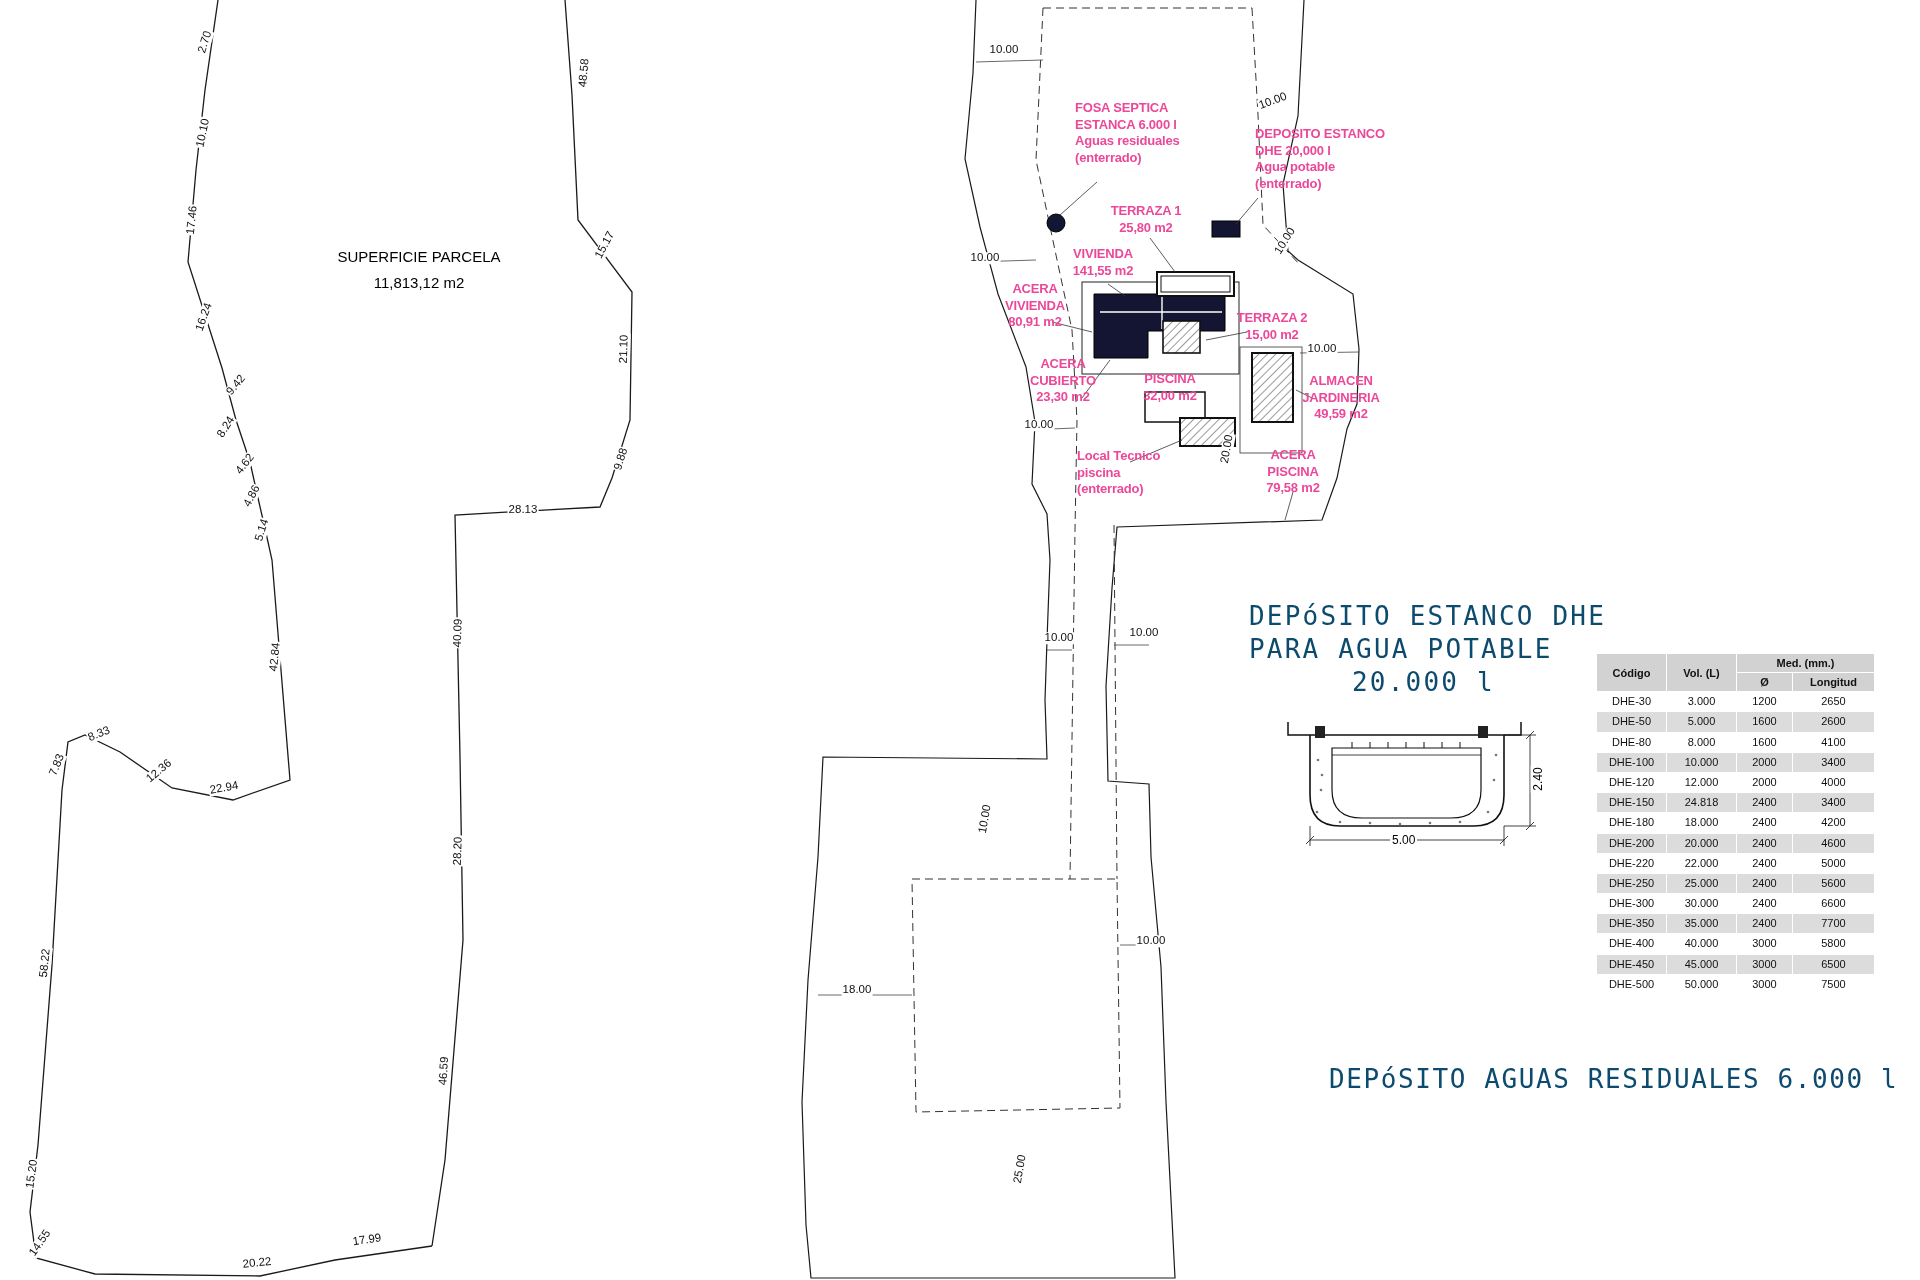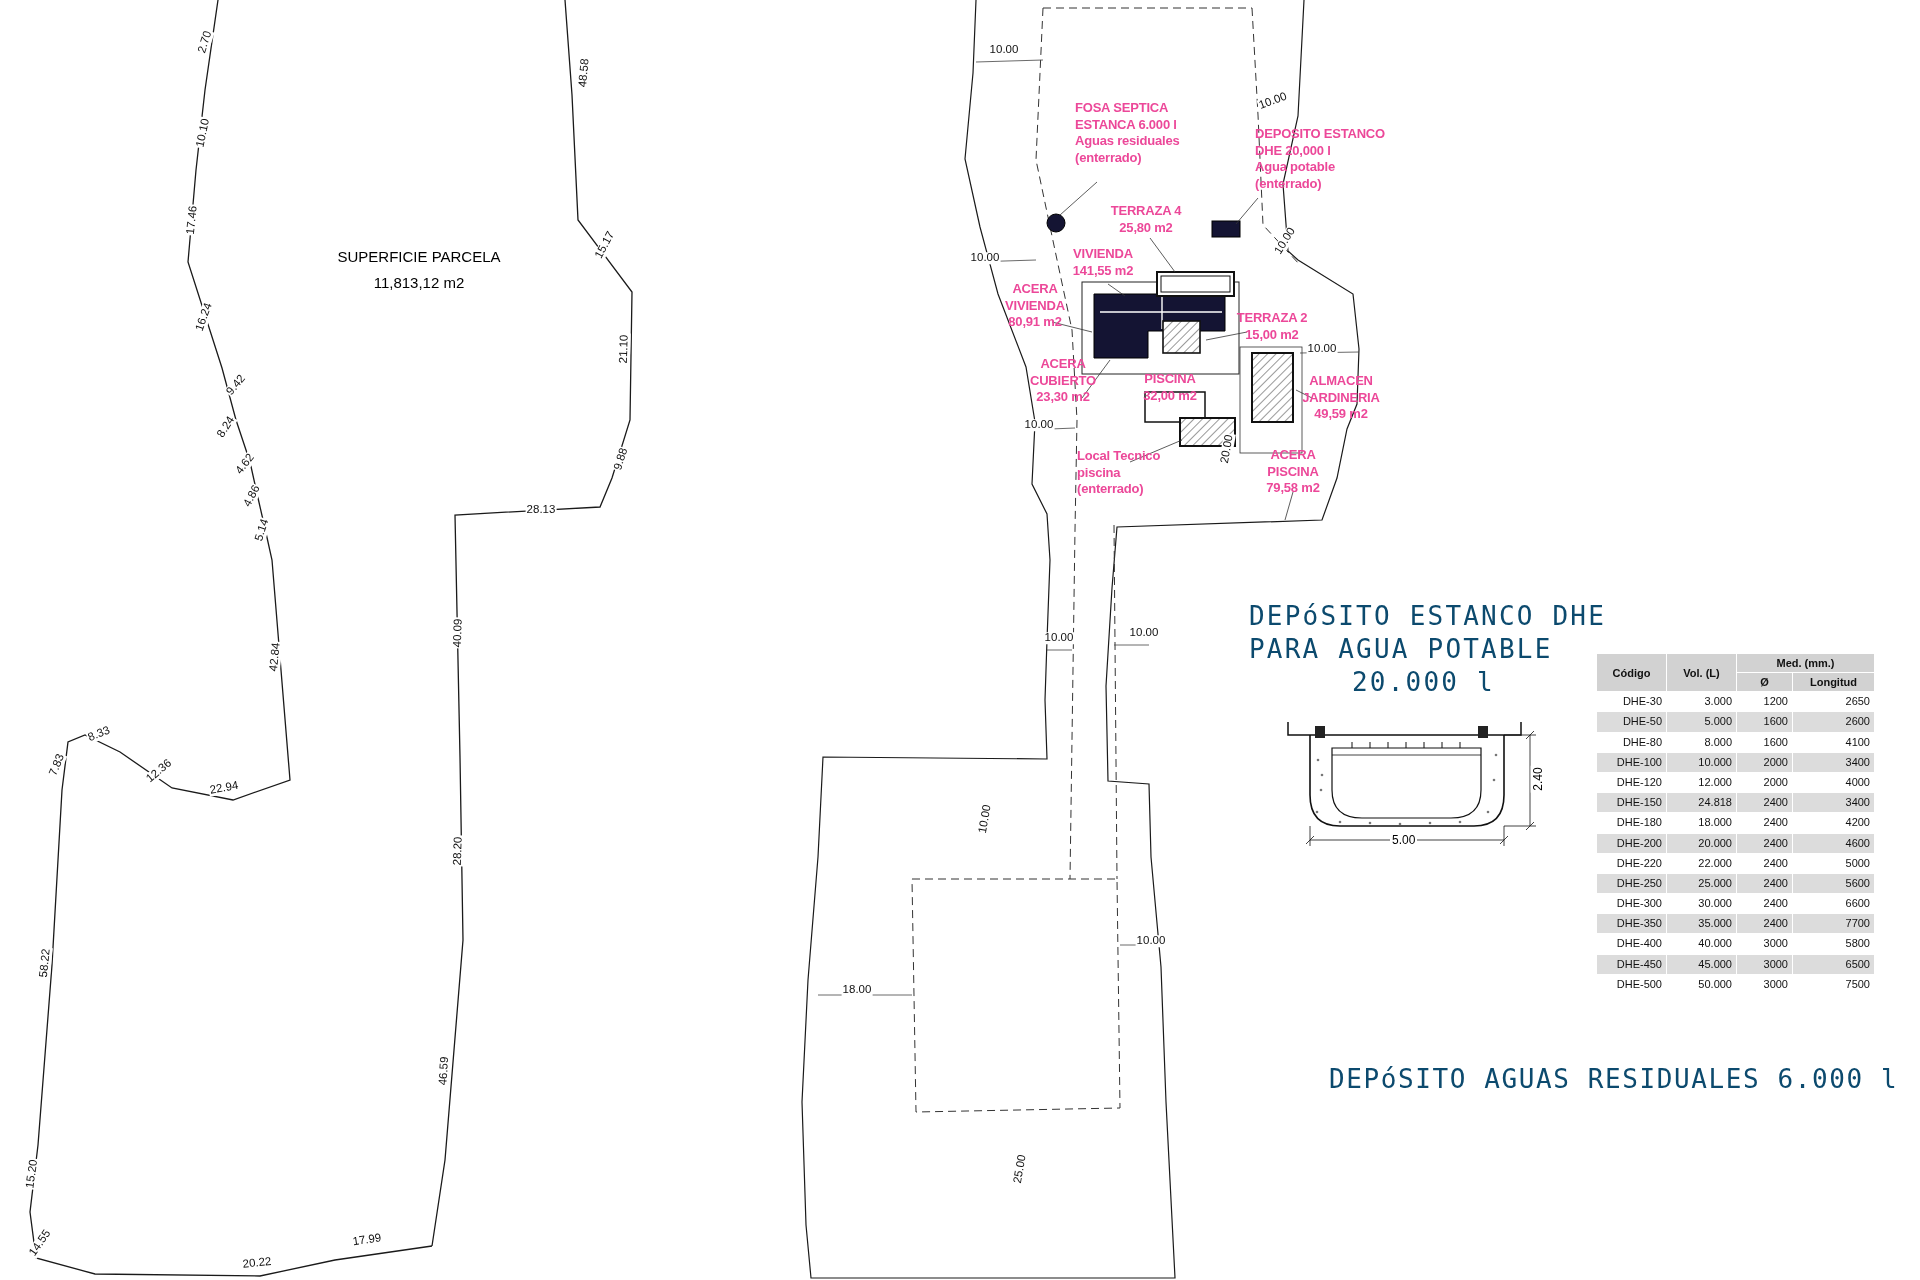--- a/index.html
+++ b/index.html
@@ -82,21 +82,21 @@
   #spec-table th {
     background:#d2d2d2;
     font-weight:bold;
     padding:3px 4px;
     text-align:center;
     border:1px solid #ffffff;
     line-height:1.1;
   }
   #spec-table td {
     padding:3px 4px;
-    text-align:right;
+    text-align:center;
     border:1px solid #ffffff;
     line-height:1.2;
   }
   #spec-table tbody tr:nth-child(even) { background:#dcdcdc; }
 </style>
 </head>
 <body>
 
 <div id="canvas">
 
@@ -251,21 +251,21 @@
       <span class="dim" style="left: 57px; top: 765px; transform: translate(-50%, -50%) rotate(-68deg);">7.83</span>
       <span class="dim" style="left: 45px; top: 963px; transform: translate(-50%, -50%) rotate(-84deg);">58.22</span>
       <span class="dim" style="left: 32px; top: 1174px; transform: translate(-50%, -50%) rotate(-82deg);">15.20</span>
       <span class="dim" style="left: 40px; top: 1243px; transform: translate(-50%, -50%) rotate(-55deg);">14.55</span>
       <span class="dim" style="left: 257px; top: 1263px; transform: translate(-50%, -50%) rotate(-6deg);">20.22</span>
       <span class="dim" style="left: 367px; top: 1240px; transform: translate(-50%, -50%) rotate(-8deg);">17.99</span>
       <span class="dim" style="left: 584px; top: 73px; transform: translate(-50%, -50%) rotate(-85deg);">48.58</span>
       <span class="dim" style="left: 605px; top: 245px; transform: translate(-50%, -50%) rotate(-62deg);">15.17</span>
       <span class="dim" style="left: 624px; top: 349px; transform: translate(-50%, -50%) rotate(-88deg);">21.10</span>
       <span class="dim" style="left: 621px; top: 459px; transform: translate(-50%, -50%) rotate(-72deg);">9.88</span>
-      <span class="dim" style="left: 523px; top: 510px; transform: translate(-50%, -50%) rotate(0deg); margin-left: 18px;">28.13</span>
+      <span class="dim" style="left: 523px; top: 510px; transform: translate(-50%, -50%) rotate(0deg);">28.13</span>
       <span class="dim" style="left: 458px; top: 633px; transform: translate(-50%, -50%) rotate(-88deg);">40.09</span>
       <span class="dim" style="left: 458px; top: 851px; transform: translate(-50%, -50%) rotate(-88deg);">28.20</span>
       <span class="dim" style="left: 444px; top: 1071px; transform: translate(-50%, -50%) rotate(-86deg);">46.59</span>
     </div>
   <div id="site-dims">
       <span class="dim" style="left: 1004px; top: 50px; transform: translate(-50%, -50%) rotate(0deg);">10.00</span>
       <span class="dim" style="left: 985px; top: 258px; transform: translate(-50%, -50%) rotate(0deg);">10.00</span>
       <span class="dim" style="left: 1039px; top: 425px; transform: translate(-50%, -50%) rotate(0deg);">10.00</span>
       <span class="dim" style="left: 1273px; top: 101px; transform: translate(-50%, -50%) rotate(-20deg);">10.00</span>
       <span class="dim" style="left: 1285px; top: 241px; transform: translate(-50%, -50%) rotate(-58deg);">10.00</span>
@@ -285,21 +285,21 @@
         <div>Aguas residuales</div>
         <div>(enterrado)</div>
       </div>
       <div class="area-label " style="left: 1255px; top: 126px;">
         <div>DEPOSITO ESTANCO</div>
         <div>DHE 20,000 l</div>
         <div>Agua potable</div>
         <div>(enterrado)</div>
       </div>
       <div class="area-label center" style="left: 1146px; top: 203px;">
-        <div>TERRAZA 4</div>
+        <div>TERRAZA 1</div>
         <div>25,80 m2</div>
       </div>
       <div class="area-label center" style="left: 1103px; top: 246px;">
         <div>VIVIENDA</div>
         <div>141,55 m2</div>
       </div>
       <div class="area-label center" style="left: 1035px; top: 281px;">
         <div>ACERA</div>
         <div>VIVIENDA</div>
         <div>80,91 m2</div>

